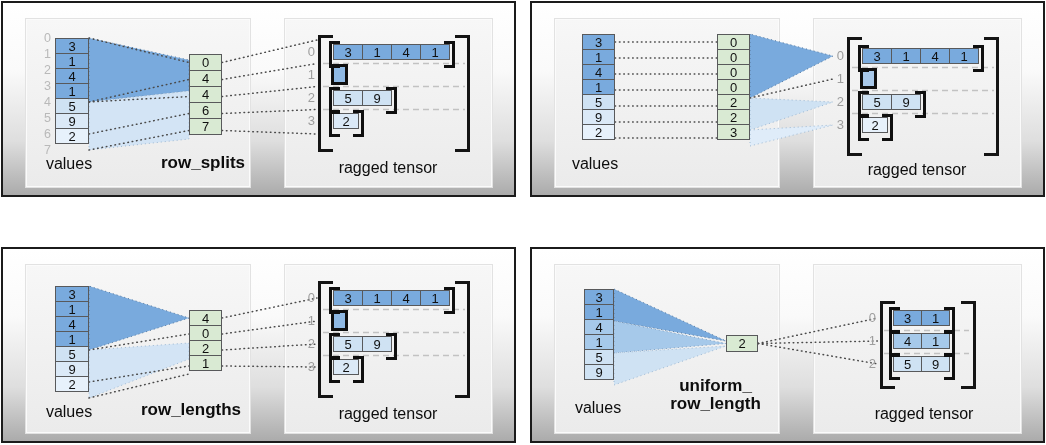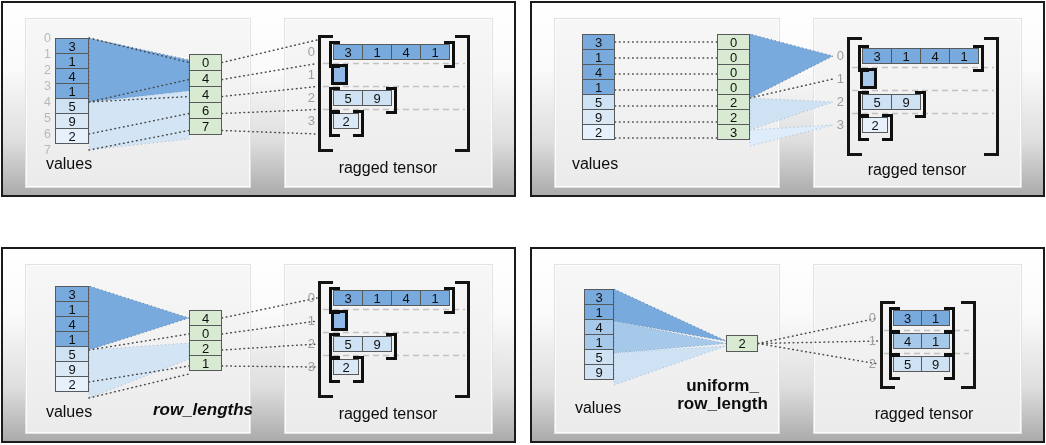--- a/index.html
+++ b/index.html
@@ -111,20 +111,21 @@
   </div>
   <div class="ibk r" style="left:383px;top:84px;"></div>
 
   <div class="ibk l" style="left:326px;top:107px;"></div>
   <div class="trow" style="left:330px;top:110px;">
     <div class="cell cl2 w26">2</div>
   </div>
   <div class="ibk r" style="left:350px;top:107px;"></div>
 
   <div class="lbl" style="left:28px;top:152px;width:76px;">values</div>
+  <div class="lbl bold" style="left:138px;top:151px;width:124px;">row_splits</div>
   <div class="lbl" style="left:318px;top:156px;width:134px;">ragged tensor</div>
 </div>
 
 <div class="panel" style="left:530px;top:1px;">
   <div class="box" style="left:22px;top:15px;width:224px;height:168px;"></div>
   <div class="box" style="left:281px;top:15px;width:207px;height:168px;"></div>
 
   <svg class="svg-overlay" viewBox="0 0 511 192">
     <polygon points="218,31 218,95 301,53" fill="#79aadd" stroke="#56799f" stroke-width="1" stroke-dasharray="1 3"></polygon>
     <polygon points="218,95 218,127 301,99" fill="#cfe2f3" stroke="#9db9d4" stroke-width="1" stroke-dasharray="1 3"></polygon>
@@ -268,21 +269,21 @@
   </div>
   <div class="ibk r" style="left:383px;top:84px;"></div>
 
   <div class="ibk l" style="left:326px;top:107px;"></div>
   <div class="trow" style="left:330px;top:110px;">
     <div class="cell cl2 w26">2</div>
   </div>
   <div class="ibk r" style="left:350px;top:107px;"></div>
 
   <div class="lbl" style="left:28px;top:154px;width:76px;">values</div>
-  <div class="lbl bold" style="left:134px;top:152px;width:132px;font-style:italic;">row_lengths</div>
+  <div class="lbl bold" style="left:122px;top:152px;width:132px;">row_lengths</div>
   <div class="lbl" style="left:318px;top:156px;width:134px;">ragged tensor</div>
 </div>
 
 <div class="panel" style="left:530px;top:247px;">
   <div class="box" style="left:22px;top:15px;width:224px;height:168px;"></div>
   <div class="box" style="left:281px;top:15px;width:207px;height:168px;"></div>
 
   <svg class="svg-overlay" viewBox="0 0 511 192">
     <polygon points="82,40 82,72 194,92" fill="#79aadd" stroke="#56799f" stroke-width="1" stroke-dasharray="1 3"></polygon>
     <polygon points="82,72 82,104 194,94.5" fill="#a6c9ea" stroke="#7a9cc0" stroke-width="1" stroke-dasharray="1 3"></polygon>
@@ -333,16 +334,16 @@
   <div class="ibk r" style="left:412px;top:81px;"></div>
 
   <div class="ibk l" style="left:357px;top:104px;"></div>
   <div class="trow" style="left:361px;top:107px;">
     <div class="cell cl w29">5</div>
     <div class="cell cl w29">9</div>
   </div>
   <div class="ibk r" style="left:412px;top:104px;"></div>
 
   <div class="lbl" style="left:30px;top:150px;width:72px;">values</div>
-  <div class="lbl bold" style="left:118px;top:128px;width:145px;">uniform_
+  <div class="lbl bold" style="left:111px;top:128px;width:145px;">uniform_
 row_length</div>
   <div class="lbl" style="left:322px;top:156px;width:140px;">ragged tensor</div>
 </div>
 
 </body></html>

